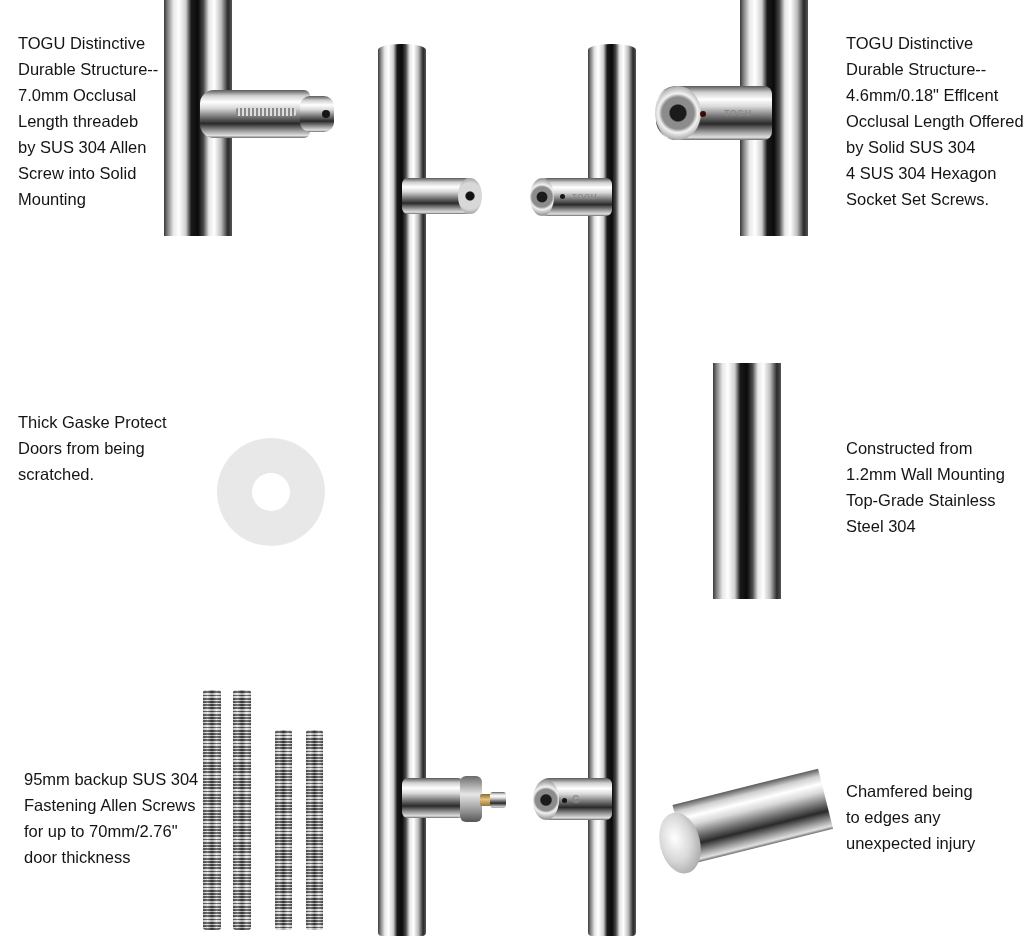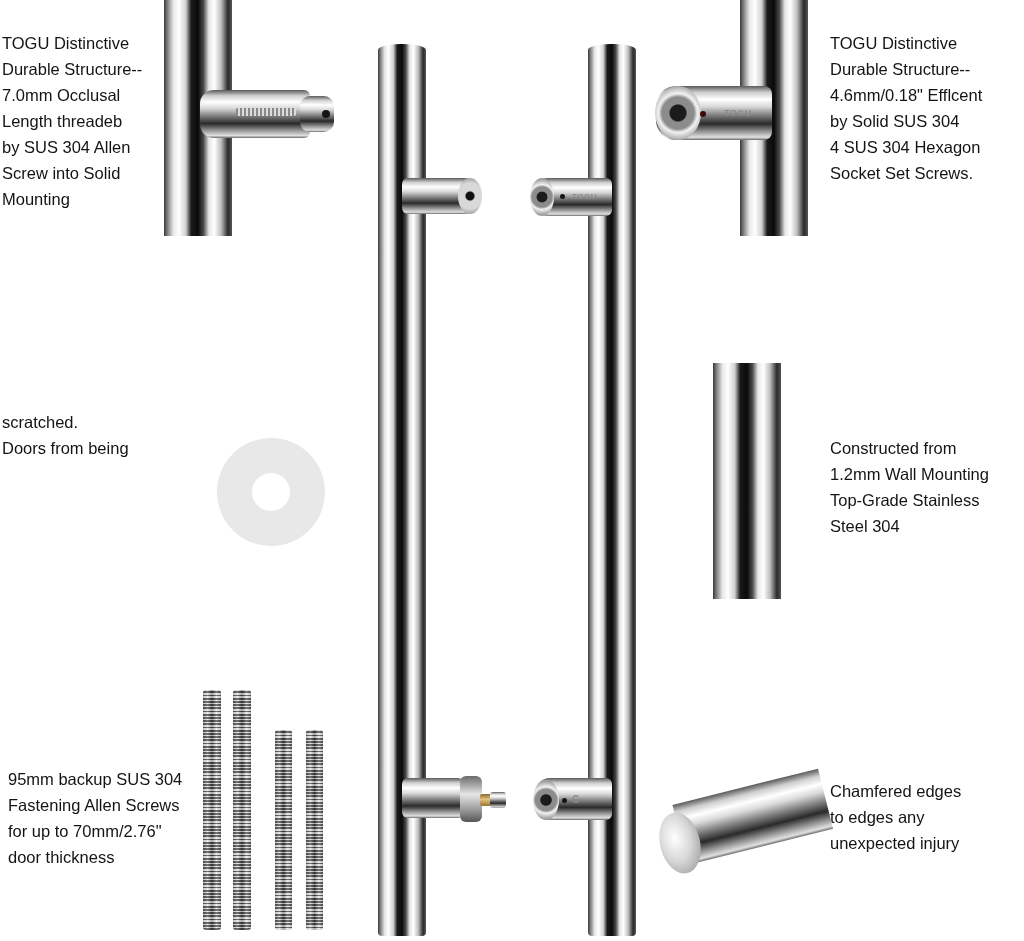--- a/index.html
+++ b/index.html
@@ -1,19 +1,19 @@
 <!DOCTYPE html>
 <html><head>
   <meta charset="utf-8">
   <style>
     html, body { margin: 0; padding: 0; background: #ffffff; }
     body { width: 1024px; height: 941px; position: relative; overflow: hidden; font-family: "Liberation Sans", sans-serif; color: #111; }
     .abs { position: absolute; }
     .caption { position: absolute; font-size: 16.5px; line-height: 26px; color: #141414; white-space: nowrap; }
-    .caption div { height: 26px; }
+    .caption div { height: 26px; margin-left: 16px; }
 
     
     .chrome-v {
       background: linear-gradient(90deg,
         #3a3a3a 0%, #8a8a8a 6%, #e8e8e8 14%, #ffffff 22%, #d0d0d0 32%,
         #1a1a1a 40%, #0a0a0a 50%, #4a4a4a 58%, #e6e6e6 66%, #ffffff 74%,
         #bdbdbd 84%, #2a2a2a 94%, #555 100%);
     }
     .chrome-h {
       background: linear-gradient(180deg,
@@ -57,46 +57,48 @@
   <div>Length threadeb</div>
   <div>by SUS 304 Allen</div>
   <div>Screw into Solid</div>
   <div>Mounting</div>
 </div>
 
 <div class="caption" style="left:830px; top:30px;">
   <div>TOGU Distinctive</div>
   <div>Durable Structure--</div>
   <div>4.6mm/0.18" Efflcent</div>
+  <div>Occlusal Length Offered</div>
   <div>by Solid SUS 304</div>
   <div>4 SUS 304 Hexagon</div>
   <div>Socket Set Screws.</div>
 </div>
 
 <div class="caption" style="left:2px; top:409px;">
+  <div>Thick Gaske Protect</div>
+  <div>Doors from being</div>
   <div>scratched.</div>
-  <div>Doors from being</div>
 </div>
 
 <div class="caption" style="left:830px; top:435px;">
   <div>Constructed from</div>
   <div>1.2mm Wall Mounting</div>
   <div>Top-Grade Stainless</div>
   <div>Steel 304</div>
 </div>
 
 <div class="caption" style="left:8px; top:766px;">
   <div>95mm backup SUS 304</div>
   <div>Fastening Allen Screws</div>
   <div>for up to 70mm/2.76"</div>
   <div>door thickness</div>
 </div>
 
 <div class="caption" style="left:830px; top:778px;">
-  <div>Chamfered edges</div>
+  <div>Chamfered being</div>
   <div>to edges any</div>
   <div>unexpected injury</div>
 </div>
 
 <div>
   <div class="abs chrome-v" style="left:164px; top:0; width:68px; height:236px;"></div>
   <div class="abs chrome-h" style="left:200px; top:90px; width:110px; height:48px; border-radius:14px 6px 6px 14px;"></div>
   <div class="abs" style="left:236px; top:108px; width:60px; height:8px; background:repeating-linear-gradient(90deg,#888 0 2px,#ddd 2px 4px); border-radius:2px;"></div>
   <div class="abs chrome-h" style="left:300px; top:96px; width:34px; height:36px; border-radius:10px;"></div>
   <div class="dot-hole" style="left:322px; top:110px; width:8px; height:8px;"></div>

